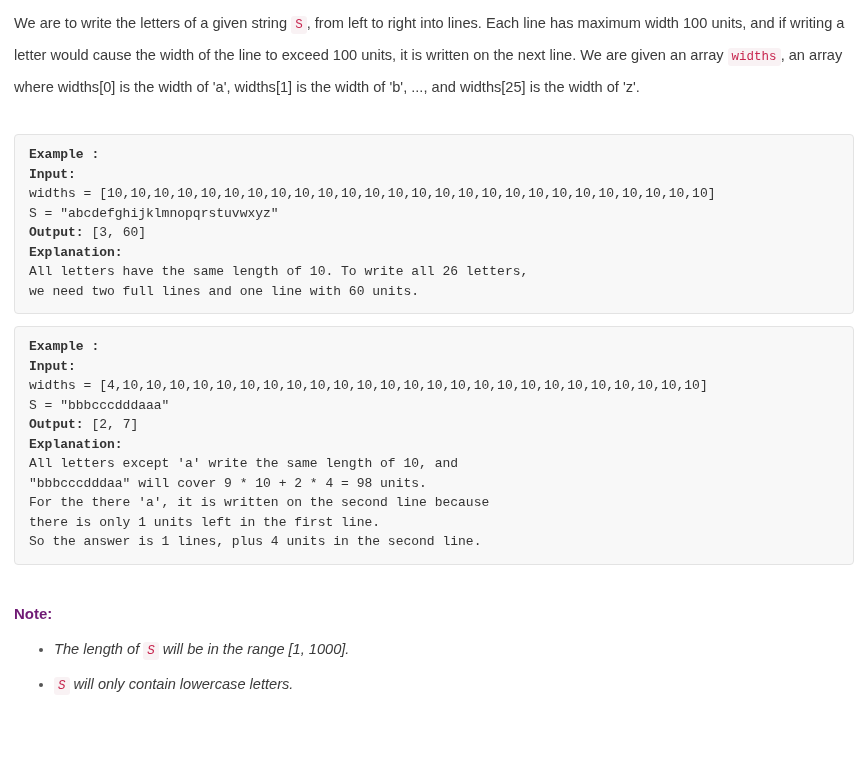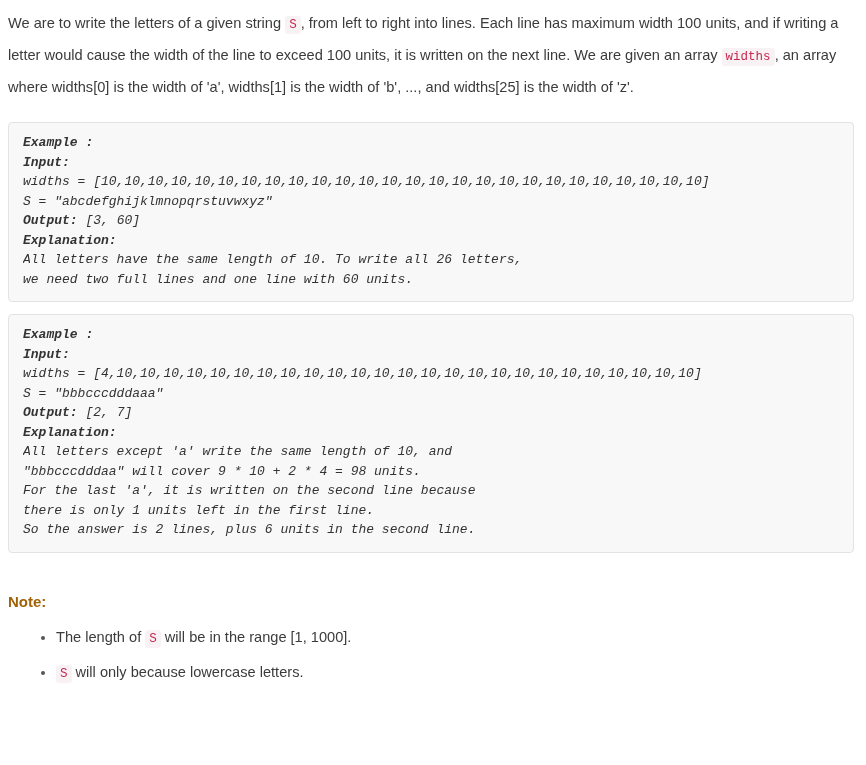--- a/index.html
+++ b/index.html
@@ -10,42 +10,41 @@
   body {
     width: 866px;
     height: 765px;
     font-family: "Liberation Sans", sans-serif;
     color: #333333;
     font-size: 14.5px;
     line-height: 1.75;
     overflow: hidden;
   }
   .page {
-    padding: 8px 12px 0 8px;
+    padding: 8px 12px 0 14px;
     box-sizing: border-box;
     width: 866px;
   }
   p.para {
     margin: 0 0 18px 0;
     line-height: 30px;
     color: #3b3b3b;
     font-size: 14.6px;
   }
   code.inline {
     font-family: "Liberation Mono", "DejaVu Sans Mono", monospace;
     font-size: 12.5px;
     color: #c7254e;
     background-color: #f9f2f4;
     padding: 2px 4px;
     border-radius: 3px;
     white-space: pre;
   }
   .examples {
-    margin-top: 20px;
-    font-style: italic;
+    margin-top: 32px;
   }
   .example-box {
     background: #f8f8f8;
     border: 1px solid #e3e3e3;
     border-radius: 4px;
     padding: 10px 14px 12px 14px;
     margin-bottom: 12px;
     box-sizing: border-box;
   }
   pre.code-block {
@@ -56,33 +55,34 @@
     color: #333333;
     white-space: pre;
     overflow: hidden;
   }
   pre.code-block b {
     font-weight: bold;
   }
   h4.note-title {
     font-size: 15px;
     font-weight: bold;
-    color: #a16207;
+    color: #701a75;
     margin: 36px 0 10px 0;
   }
   ul.note-list {
     margin: 0;
     padding-left: 40px;
     list-style: disc;
   }
   ul.note-list li {
-    margin: 0 0 9px 8px;
+    margin: 0 0 9px 0;
     line-height: 24px;
     color: #3b3b3b;
     font-size: 14.6px;
+    font-style: italic;
   }
   ul.note-list li::marker {
     color: #555555;
   }
 </style>
 </head>
 <body>
 
 <div class="page">
 
@@ -103,26 +103,26 @@
       </div>
       <div class="example-box">
         <pre class="code-block"><b>Example :</b>
 <b>Input:</b>
 <span>widths = [4,10,10,10,10,10,10,10,10,10,10,10,10,10,10,10,10,10,10,10,10,10,10,10,10,10]</span>
 <span>S = "bbbcccdddaaa"</span>
 <b>Output:</b> <span>[2, 7]</span>
 <b>Explanation:</b>
 <span>All letters except 'a' write the same length of 10, and</span>
 <span>"bbbcccdddaa" will cover 9 * 10 + 2 * 4 = 98 units.</span>
-<span>For the last 'a', it is written on the second line because</span>
+<span>For the there 'a', it is written on the second line because</span>
 <span>there is only 1 units left in the first line.</span>
-<span>So the answer is 2 lines, plus 6 units in the second line.</span></pre>
+<span>So the answer is 1 lines, plus 4 units in the second line.</span></pre>
       </div>
     </div>
 
   <h4 class="note-title">Note:</h4>
 
   <ul class="note-list" id="note-list">
       <li><span>The length of </span><code class="inline">S</code><span> will be in the range [1, 1000].</span></li>
-      <li><code class="inline">S</code><span> will only because lowercase letters.</span></li>
+      <li><code class="inline">S</code><span> will only contain lowercase letters.</span></li>
     </ul>
 
 </div>
 
 </body></html>

